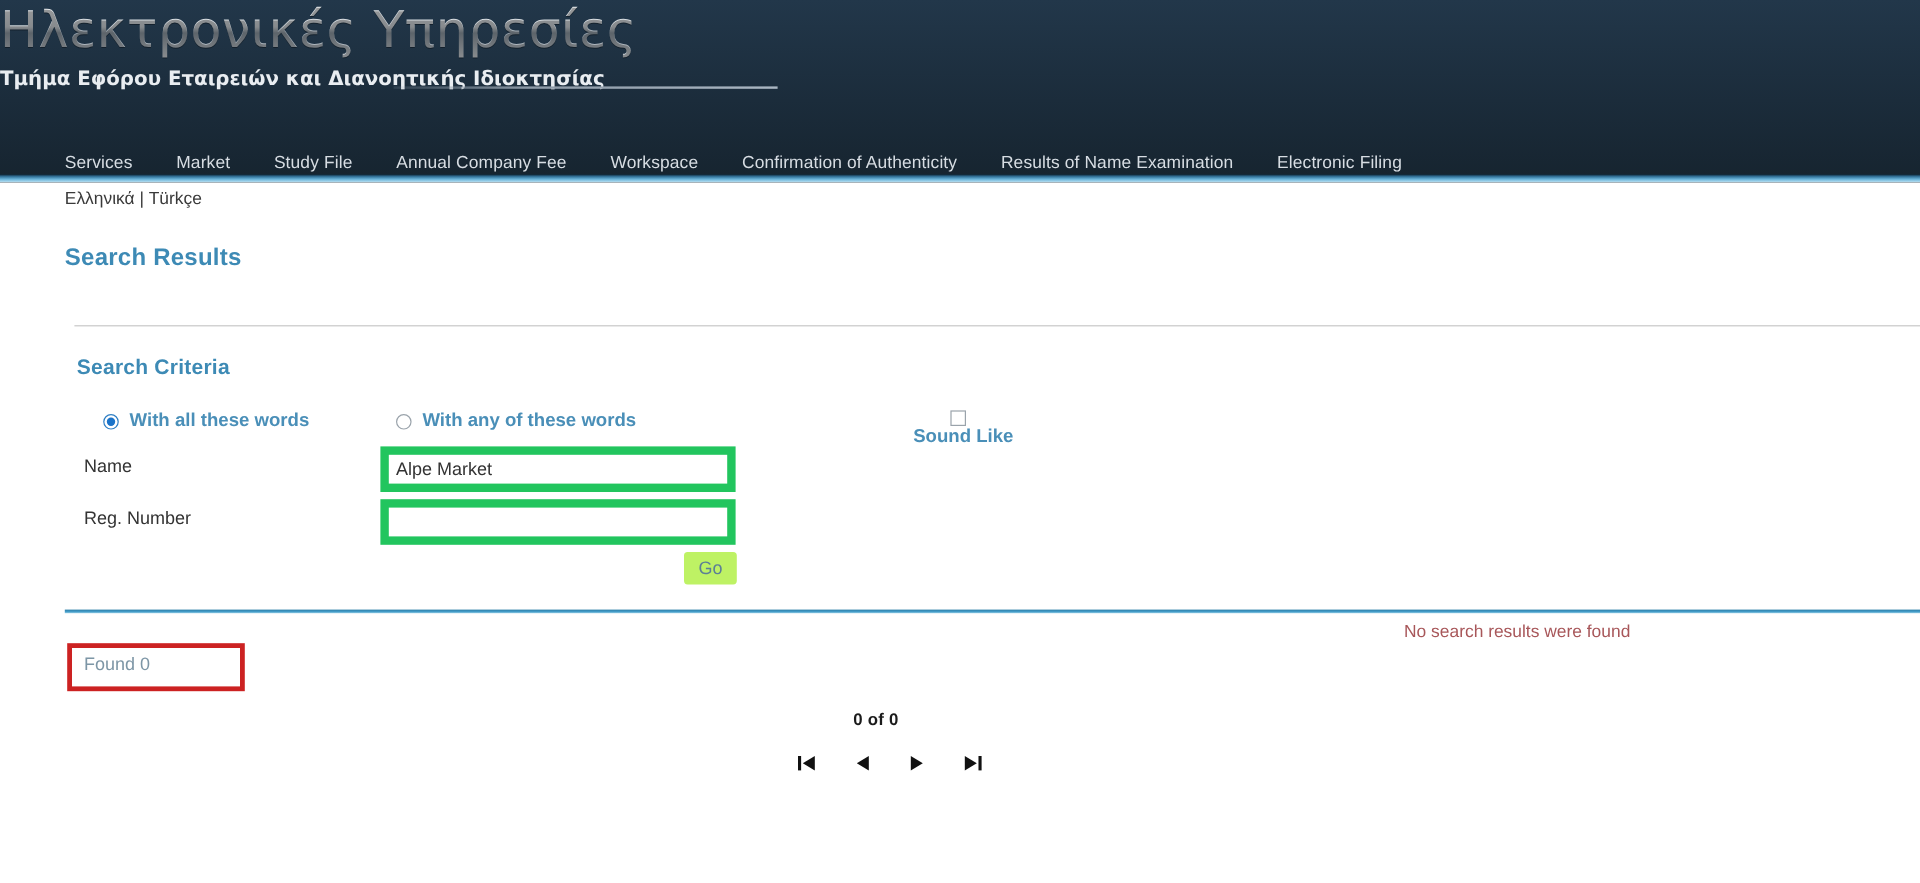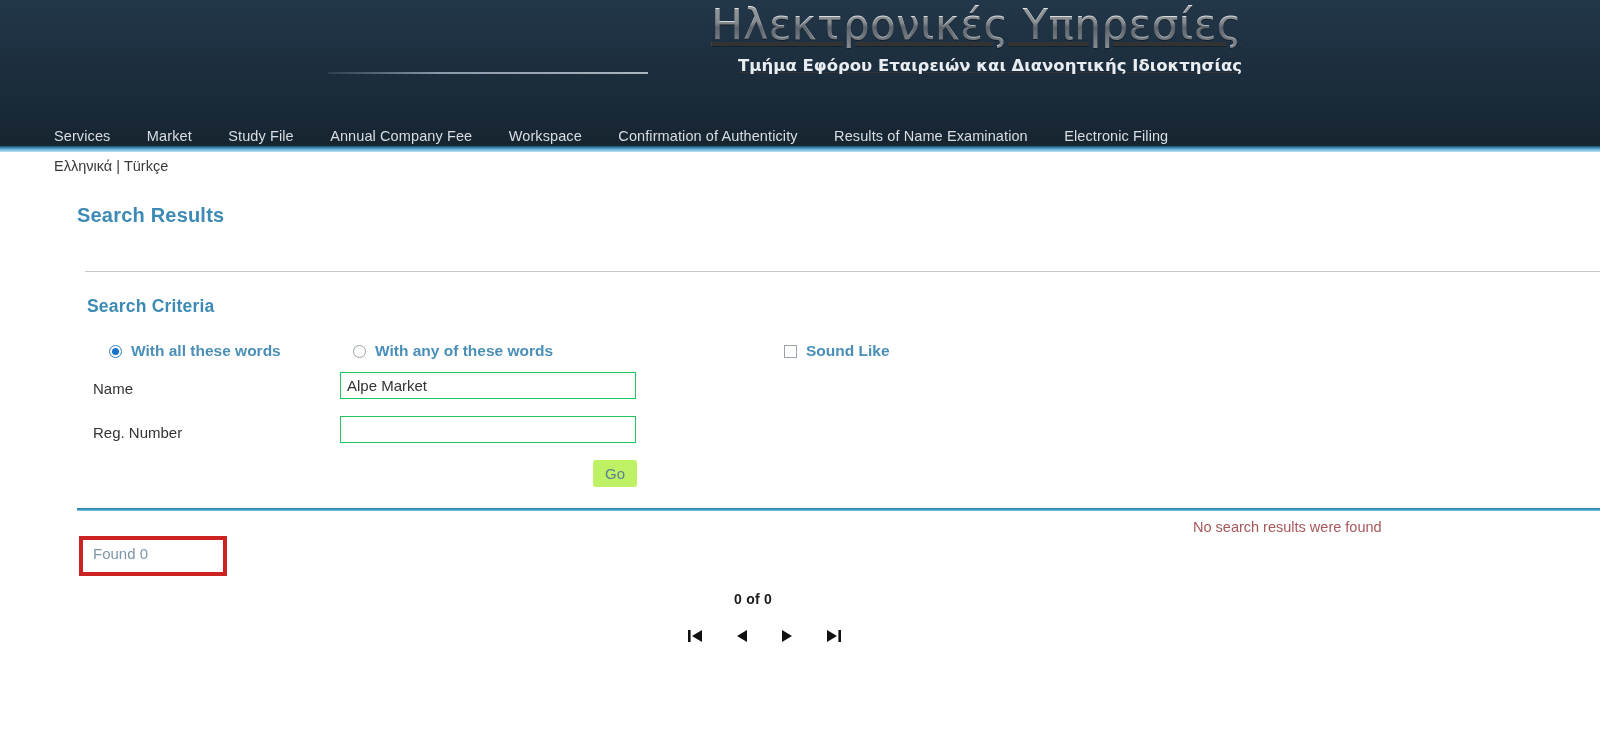--- a/index.html
+++ b/index.html
@@ -19,26 +19,25 @@
   .site-header {
     position: relative;
     width: 100%;
     height: 152px;
     background: #1d2f3f;
     background: linear-gradient(180deg, #22374a 0%, #1b2c3b 55%, #16242f 100%);
     overflow: hidden;
   }
   .brand-block {
     position: absolute;
-    left: 12px;
+    left: 0;
     top: 0;
     width: 1230px;
-    text-align: right;
+    text-align: left;
     padding-right: 0;
-    text-decoration: underline;
   }
   .brand-title {
     font-family: "DejaVu Sans", sans-serif;
     font-size: 42px;
     font-weight: 400;
     letter-spacing: 0.5px;
     color: #c9ced4;
     background: linear-gradient(180deg, #f2f4f6 0%, #cfd5da 45%, #8f9aa4 55%, #d8dde1 100%);
     -webkit-background-clip: text;
     background-clip: text;
@@ -108,21 +107,20 @@
   }
   .lang-sep {
     color: #3a3a3a;
     padding: 0 4px;
   }
 
   
   .content {
     position: relative;
     padding: 0;
-    margin-left: 23px;
   }
   .page-title {
     font-size: 20px;
     font-weight: bold;
     color: #3d8ab5;
     margin: 30px 0 0 54px;
     letter-spacing: 0.2px;
   }
   .section-rule {
     margin: 44px 0 0 62px;
@@ -149,21 +147,21 @@
     position: absolute;
     display: flex;
     align-items: center;
     font-size: 15.5px;
     font-weight: bold;
     color: #4a8fb8;
     cursor: pointer;
   }
   .opt-all  { left: 86px; }
   .opt-any  { left: 330px; }
-  .opt-snd  { left: 761px; }
+  .opt-snd  { left: 761px; flex-direction: column; }
 
   .radio {
     width: 13px;
     height: 13px;
     border-radius: 50%;
     border: 1px solid #9aa3ab;
     background: #ffffff;
     margin-right: 9px;
     box-sizing: border-box;
     display: inline-block;
@@ -203,22 +201,22 @@
     left: 70px;
     top: 8px;
     font-size: 15px;
     color: #333333;
   }
   .field-input {
     position: absolute;
     left: 317px;
     top: 0;
     width: 296px;
-    height: 27px;
-    border: 1px solid #22c55e;
+    height: 38px;
+    border: 7px solid #22c55e;
     background: #ffffff;
     font-family: "Liberation Sans", sans-serif;
     font-size: 15px;
     color: #333333;
     padding: 0 6px;
     box-sizing: border-box;
     outline: none;
   }
   .go-row {
     position: relative;

